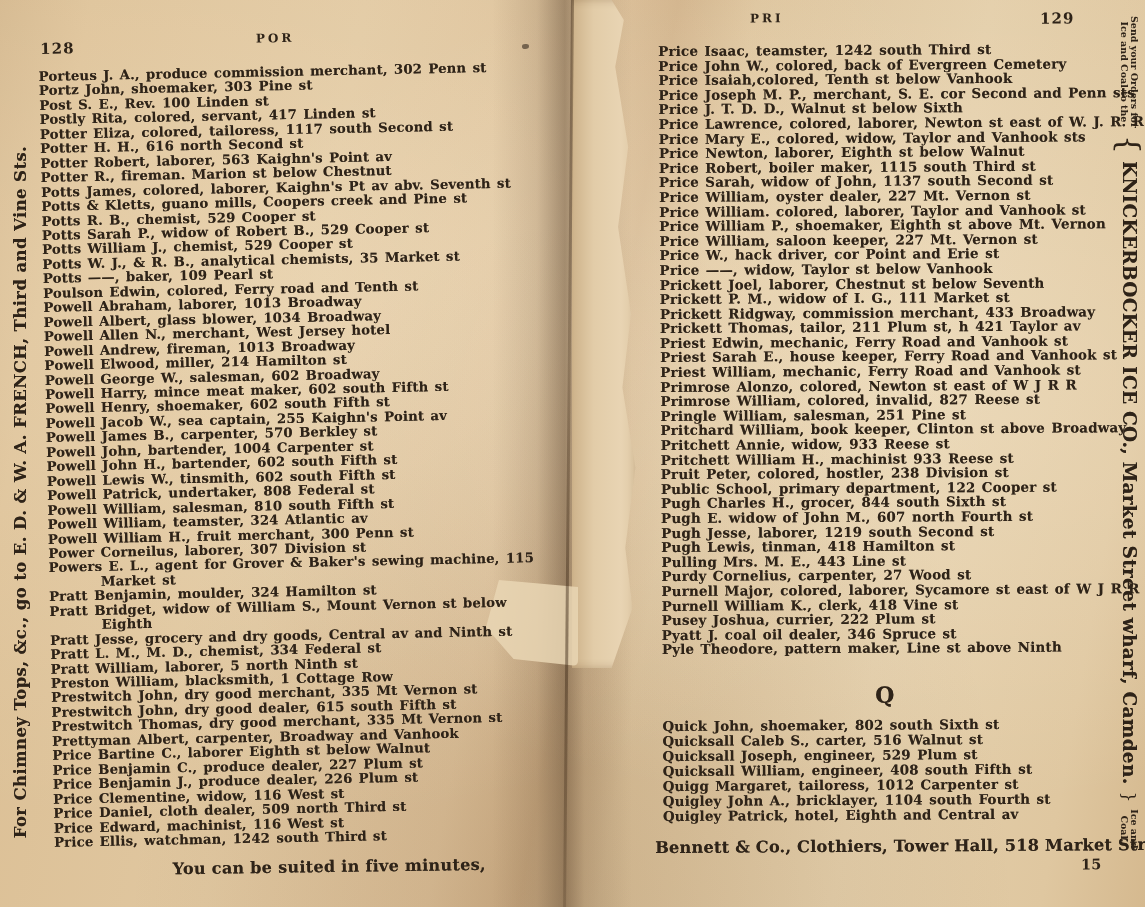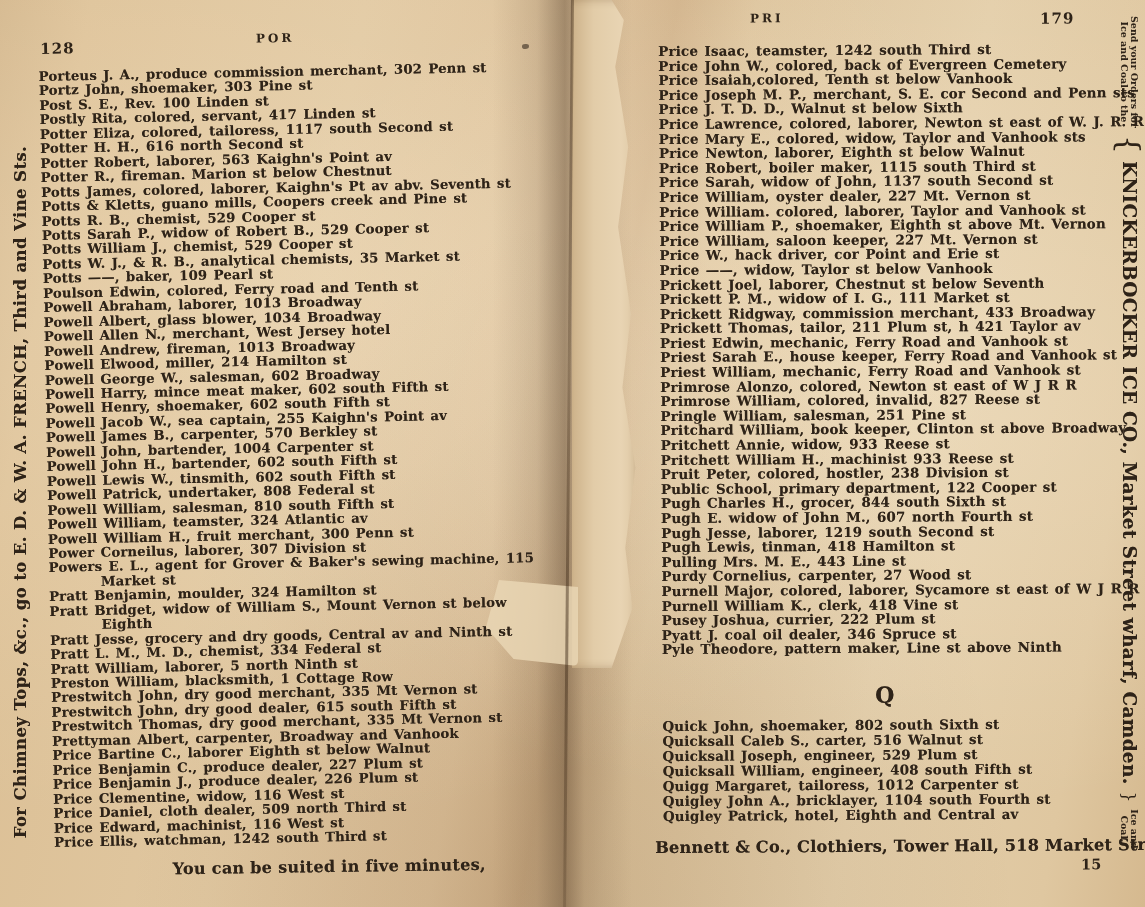--- a/index.html
+++ b/index.html
@@ -166,21 +166,21 @@
         <div class="entry">Price Daniel, cloth dealer, 509 north Third st</div>
         <div class="entry">Price Edward, machinist, 116 West st</div>
         <div class="entry">Price Ellis, watchman, 1242 south Third st</div>
       </div>
     <div class="left-footer">You can be suited in five minutes,</div>
   </div>
 
   <div class="page-right-content">
     <div class="page-header">
       <span class="pghead">PRI</span>
-      <span class="pgnum">179</span>
+      <span class="pgnum">129</span>
     </div>
     <div class="entries">
         <div class="entry">Price Isaac, teamster, 1242 south Third st</div>
         <div class="entry">Price John W., colored, back of Evergreen Cemetery</div>
         <div class="entry">Price Isaiah,colored, Tenth st below Vanhook</div>
         <div class="entry">Price Joseph M. P., merchant, S. E. cor Second and Penn sts</div>
         <div class="entry">Price J. T. D. D., Walnut st below Sixth</div>
         <div class="entry">Price Lawrence, colored, laborer, Newton st east of W. J. R. R.</div>
         <div class="entry">Price Mary E., colored, widow, Taylor and Vanhook sts</div>
         <div class="entry">Price Newton, laborer, Eighth st below Walnut</div>

